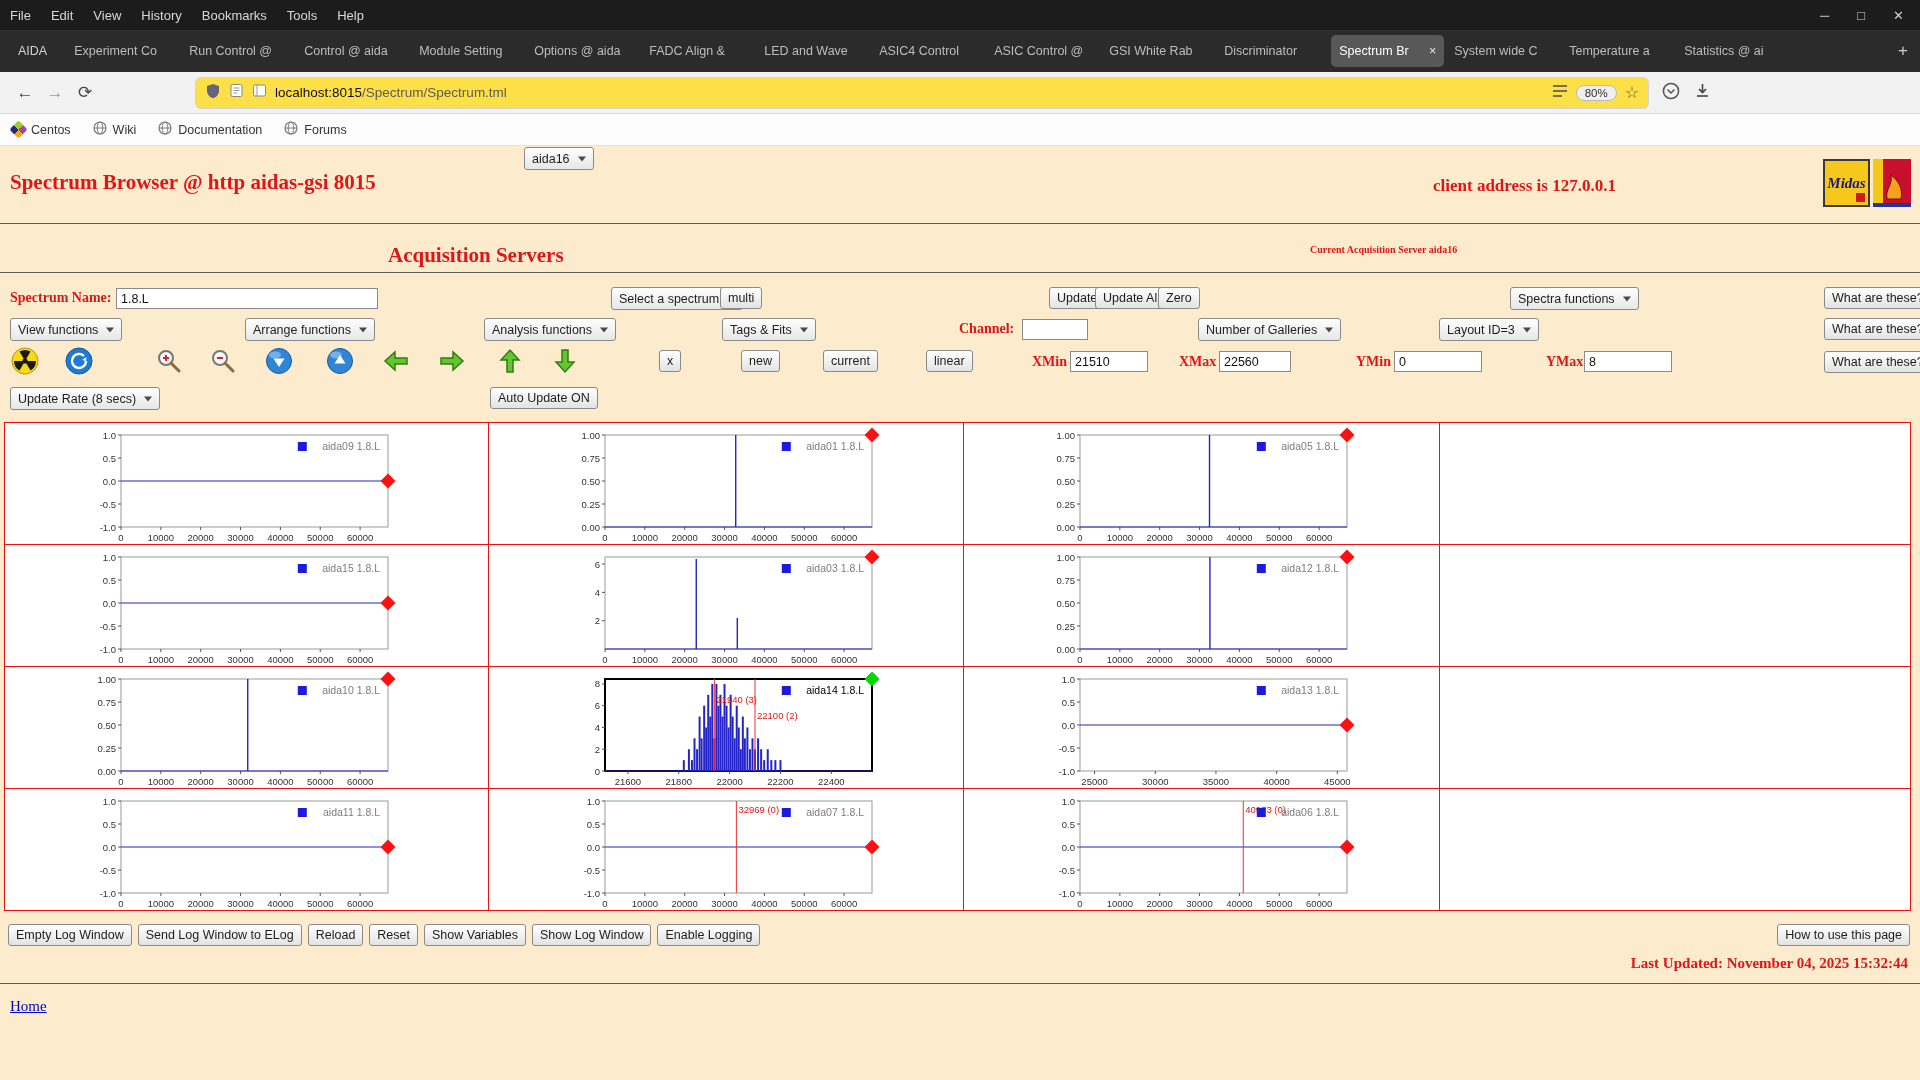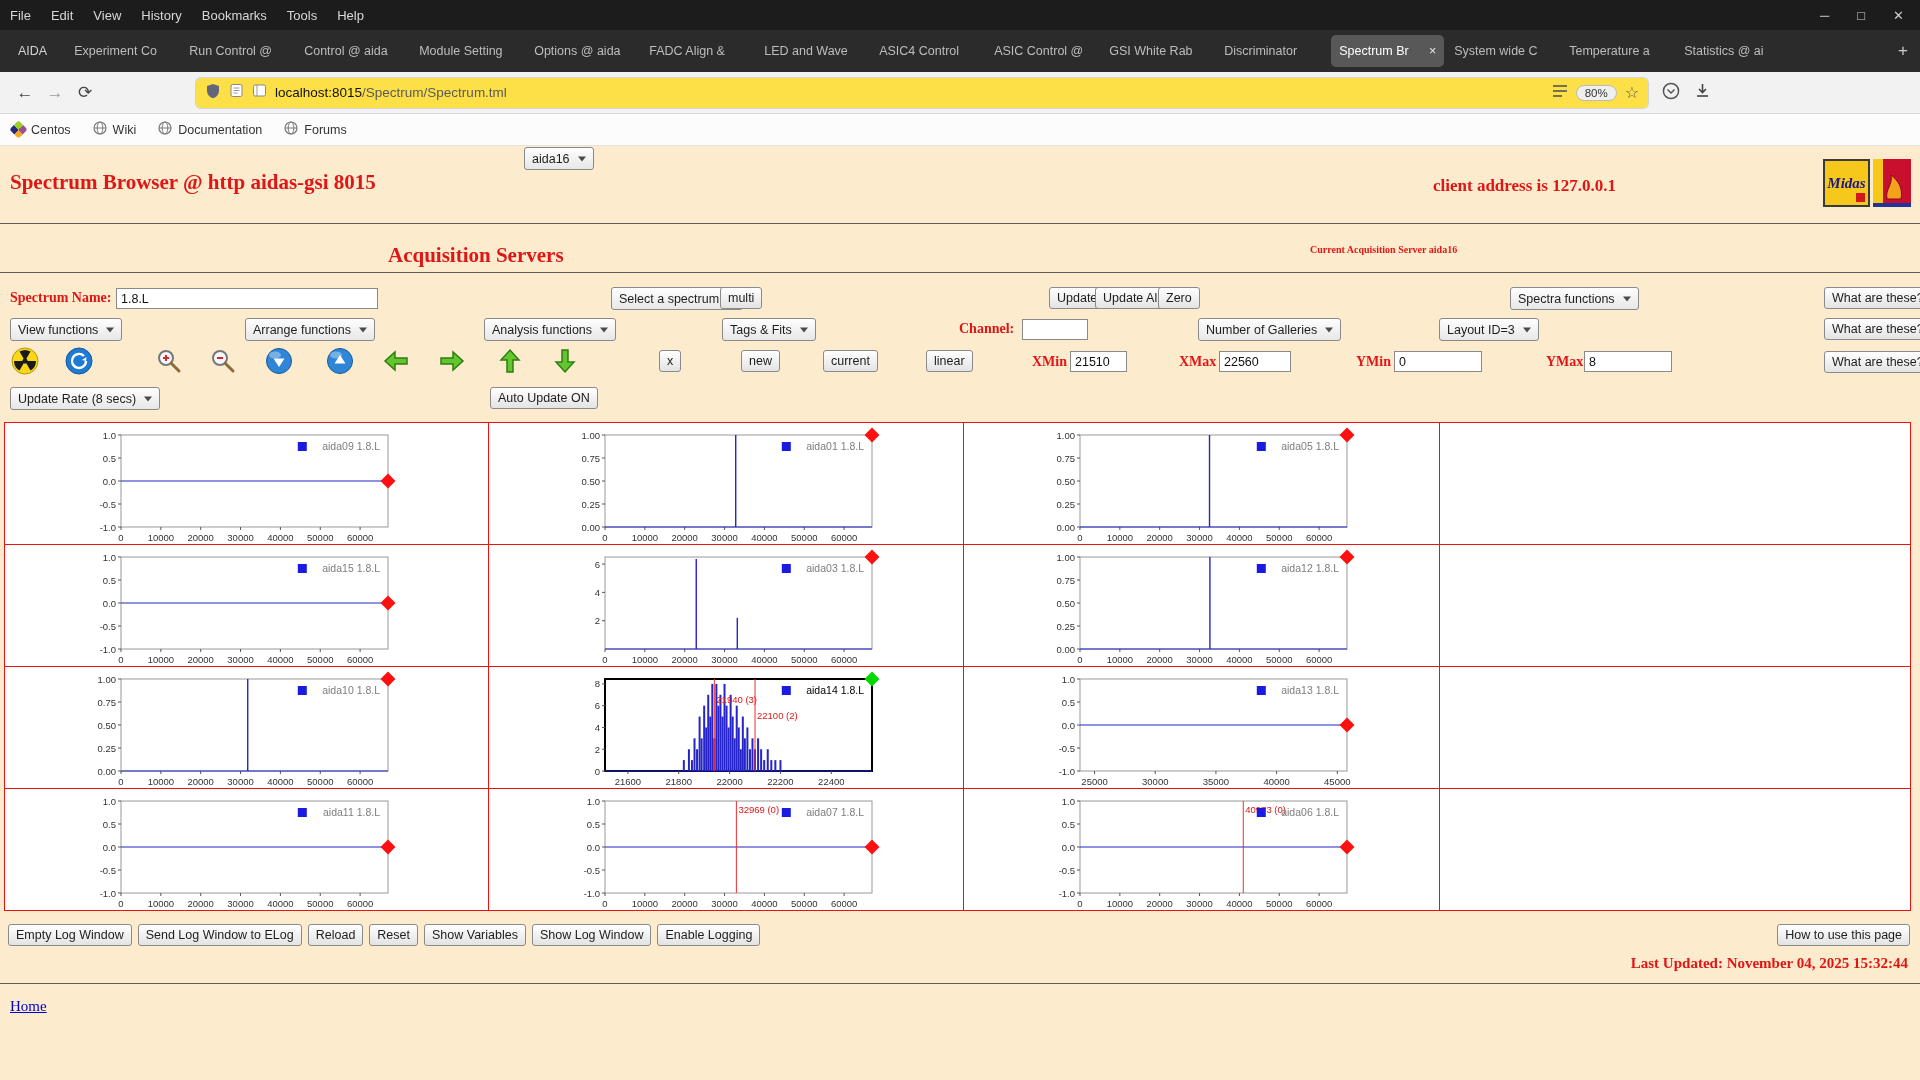--- a/index.html
+++ b/index.html
@@ -350,21 +350,21 @@
       <span class="iconbtn" style="left:550px">
           <svg width="28" height="28" viewBox="0 0 28 28">
             <polygon points="3,11 15,11 15,5 25,14 15,23 15,17 3,17" fill="#62c62e" stroke="#2f7d12" stroke-width="1.5" transform="rotate(90 14 14)"></polygon>
           </svg>
         </span>
       <span class="btn smallbtn" style="left:659px">x</span>
       <span class="btn smallbtn" style="left:741px">new</span>
       <span class="btn smallbtn" style="left:823px">current</span>
       <span class="btn smallbtn" style="left:926px">linear</span>
       <span class="lbl numlbl" style="left:1032px">XMin</span>
-      <input class="txt numtxt" style="left: 1070px; width: 57px;" value="21510">
+      <input class="txt numtxt" style="left: 1070px; width: 78px;" value="21510">
       <span class="lbl numlbl" style="left:1179px">XMax</span>
       <input class="txt numtxt" style="left: 1219px; width: 72px;" value="22560">
       <span class="lbl numlbl" style="left:1356px">YMin</span>
       <input class="txt numtxt" style="left: 1394px; width: 88px;" value="0">
       <span class="lbl numlbl" style="left:1546px">YMax</span>
       <input class="txt numtxt" style="left: 1584px; width: 88px;" value="8">
       <span class="btn" style="left:1824px;top:5px">What are these?</span>
     </div>
 
     <div class="row" style="top:240px">

